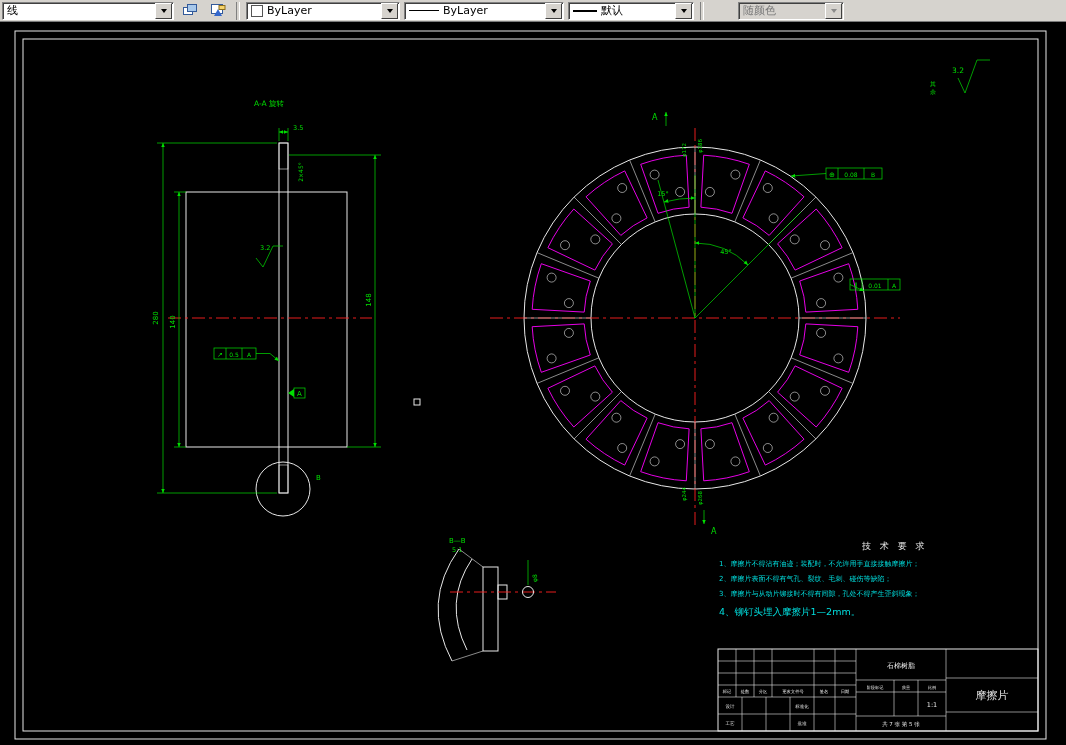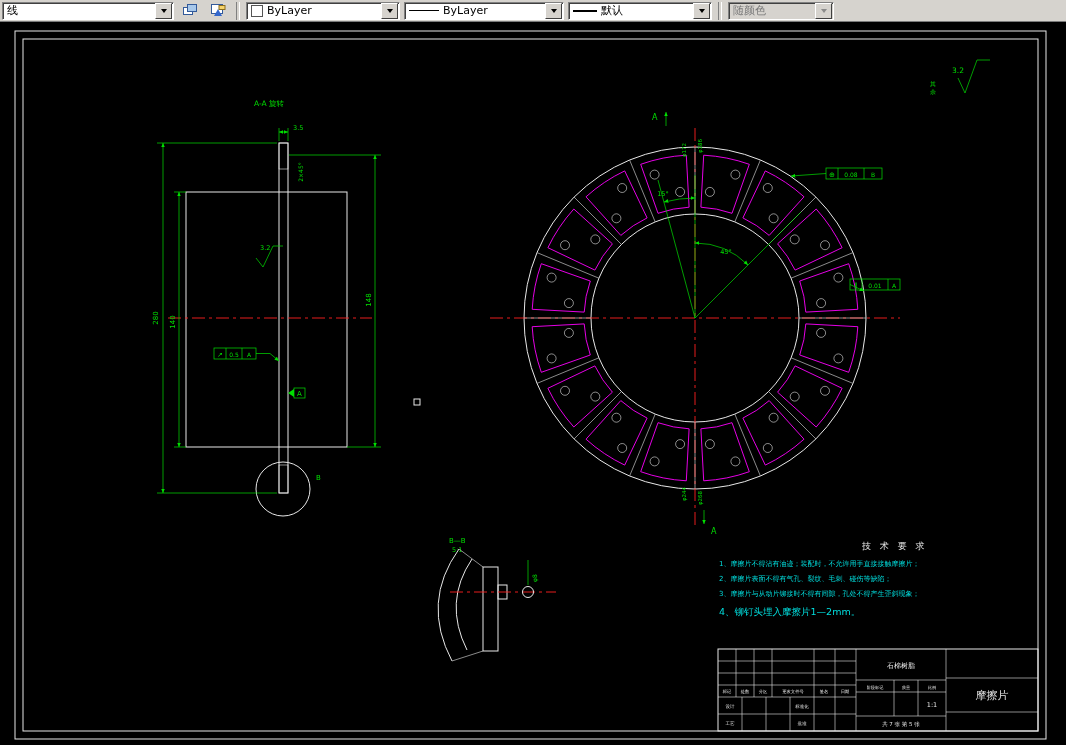--- a/index.html
+++ b/index.html
@@ -20,21 +20,21 @@
     box-shadow:inset 1px 1px 0 #404040;
     padding:0 1px 0 4px;box-sizing:border-box;gap:4px;
   }
   .combo .combo-text{flex:1;white-space:nowrap;overflow:hidden;}
   .arrowbtn{
     width:15px;height:14px;background:#d6d3ce;flex:0 0 auto;
     border:1px solid;border-color:#fff #404040 #404040 #fff;
     display:flex;align-items:center;justify-content:center;margin-left:auto;
   }
   .tri{width:0;height:0;border-left:3px solid transparent;border-right:3px solid transparent;border-top:4px solid #000;}
-  .combo.disabled{background:#d6d3ce;color:#7a7a7a;}
+  .combo.disabled{background:#d6d3ce;color:#7a7a7a;margin-left:28px;}
   .combo.disabled .tri{border-top-color:#8a8a8a;}
   .tbtn{
     width:24px;height:20px;background:#d6d3ce;border:1px solid #d6d3ce;
     display:flex;align-items:center;justify-content:center;padding:0;
   }
   .sep{width:2px;height:18px;border-left:1px solid #808080;border-right:1px solid #fff;margin:0 2px;}
   .swatch{width:10px;height:10px;background:#fff;border:1px solid #555;flex:0 0 auto;}
   .ltline{width:30px;height:0;border-top:1px solid #000;flex:0 0 auto;}
   .ltline.lw{border-top-width:2px;width:24px;}
   
@@ -81,21 +81,21 @@
         <span class="tri"></span>
       </span>
   </div>
   <div class="combo" style="width:160px">
     <span class="ltline"></span>
     <span class="combo-text">ByLayer</span>
     <span class="arrowbtn">
         <span class="tri"></span>
       </span>
   </div>
-  <div class="combo" style="width:144px">
+  <div class="combo" style="width:126px">
     <span class="ltline lw"></span>
     <span class="combo-text">默认</span>
     <span class="arrowbtn">
         <span class="tri"></span>
       </span>
   </div>
   <div class="sep"></div>
   <div class="combo disabled" style="width:106px">
     <span class="combo-text">随颜色</span>
     <span class="arrowbtn">

